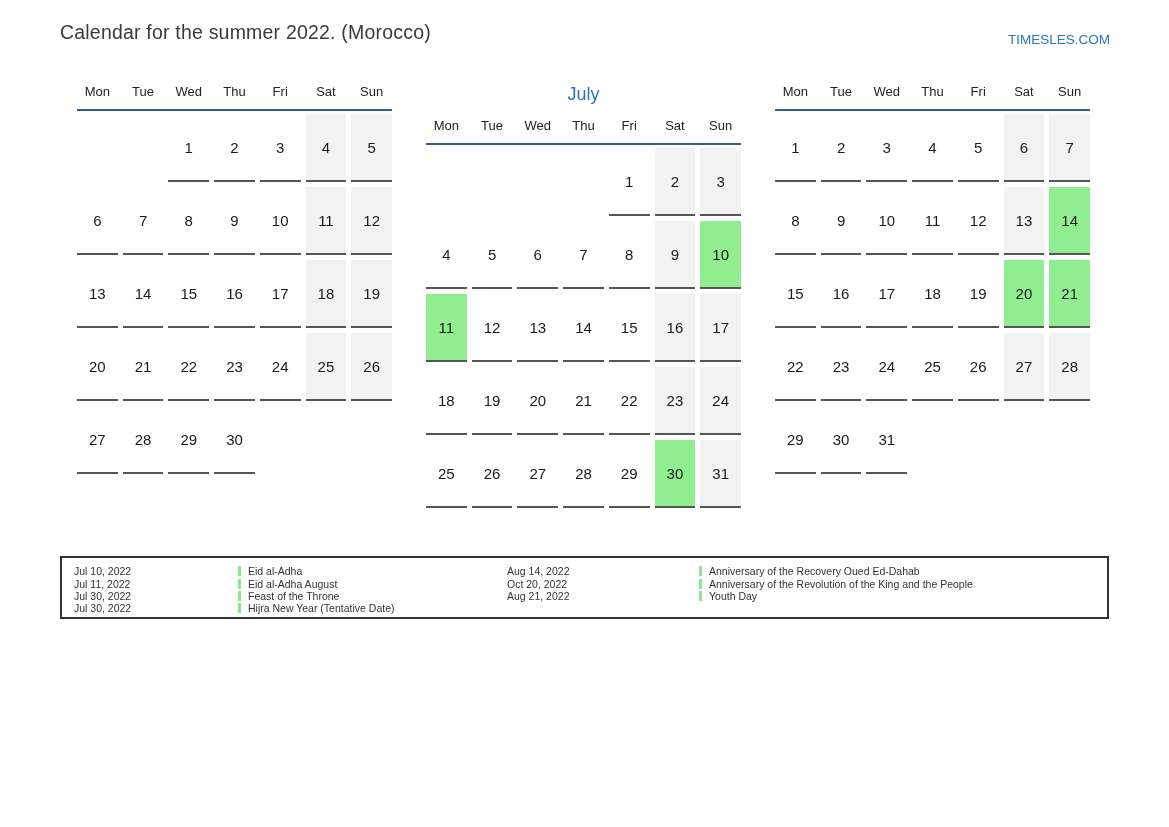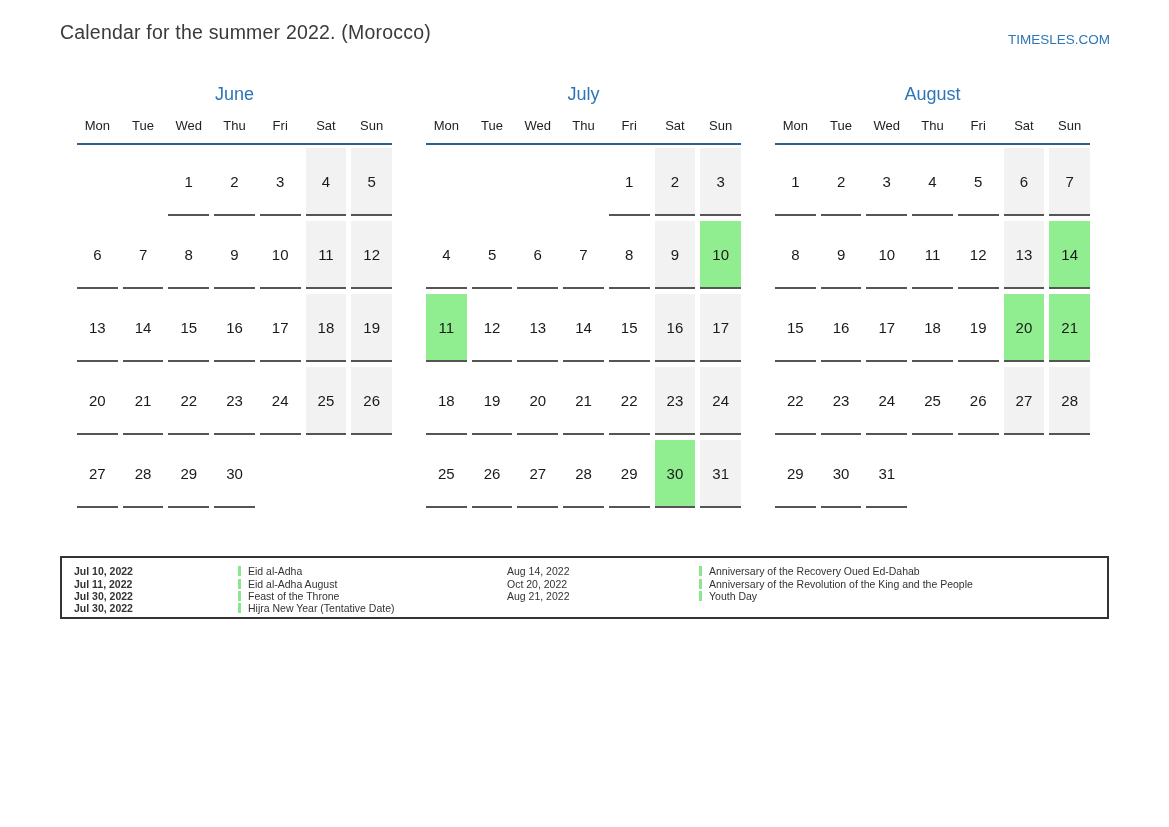--- a/index.html
+++ b/index.html
@@ -70,37 +70,36 @@
     padding: 7px 0 0 12px;
     display: flex;
     background: #fff;
   }
   .legend-col-left { width: 433px; }
   .legend-row {
     display: flex; align-items: center;
     height: 12.4px;
     font-size: 10.5px; color: #333;
   }
-  .legend-date-left { width: 164px; font-weight: bold; }
+  .legend-date-left { width: 164px; }
   .legend-date-right { width: 192px; }
   .holiday-marker {
     display: inline-block; width: 3px; height: 10px;
     background: #8de68d; margin-right: 7px; flex: 0 0 3px;
   }
   .legend-name { white-space: nowrap; }
 </style>
 </head>
 <body>
 
 <h1 class="page-title">Calendar for the summer 2022. (Morocco)</h1>
 <a class="site-link">TIMESLES.COM</a>
 
 <div class="months">
   <section class="month">
-    <div class="month-title">June</div>
     <div class="weekdays">
         <div class="wd">Mon</div>
         <div class="wd">Tue</div>
         <div class="wd">Wed</div>
         <div class="wd">Thu</div>
         <div class="wd">Fri</div>
         <div class="wd">Sat</div>
         <div class="wd">Sun</div>
       </div>
     <div class="days">
@@ -184,21 +183,20 @@
         <div class="cell">25</div>
         <div class="cell">26</div>
         <div class="cell">27</div>
         <div class="cell">28</div>
         <div class="cell">29</div>
         <div class="cell holiday">30</div>
         <div class="cell weekend">31</div>
       </div>
   </section>
   <section class="month">
-    <div class="month-title">August</div>
     <div class="weekdays">
         <div class="wd">Mon</div>
         <div class="wd">Tue</div>
         <div class="wd">Wed</div>
         <div class="wd">Thu</div>
         <div class="wd">Fri</div>
         <div class="wd">Sat</div>
         <div class="wd">Sun</div>
       </div>
     <div class="days">

